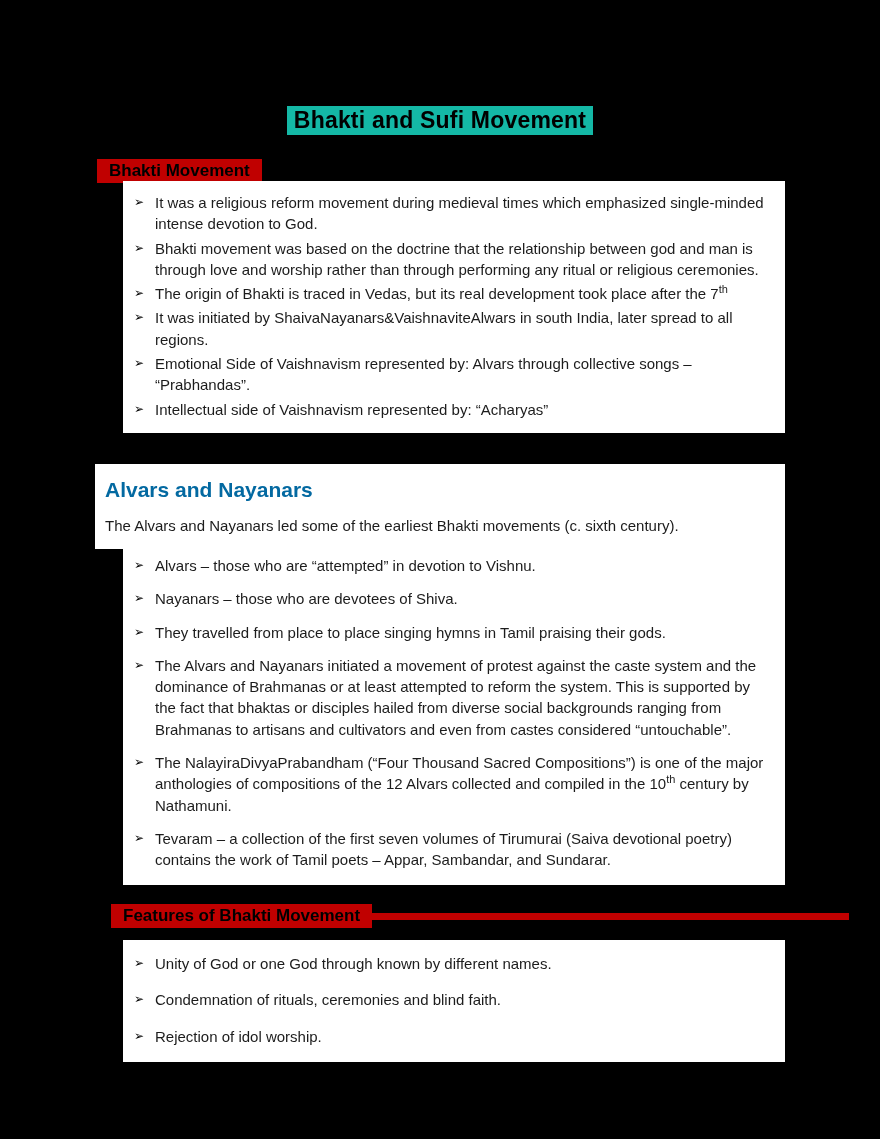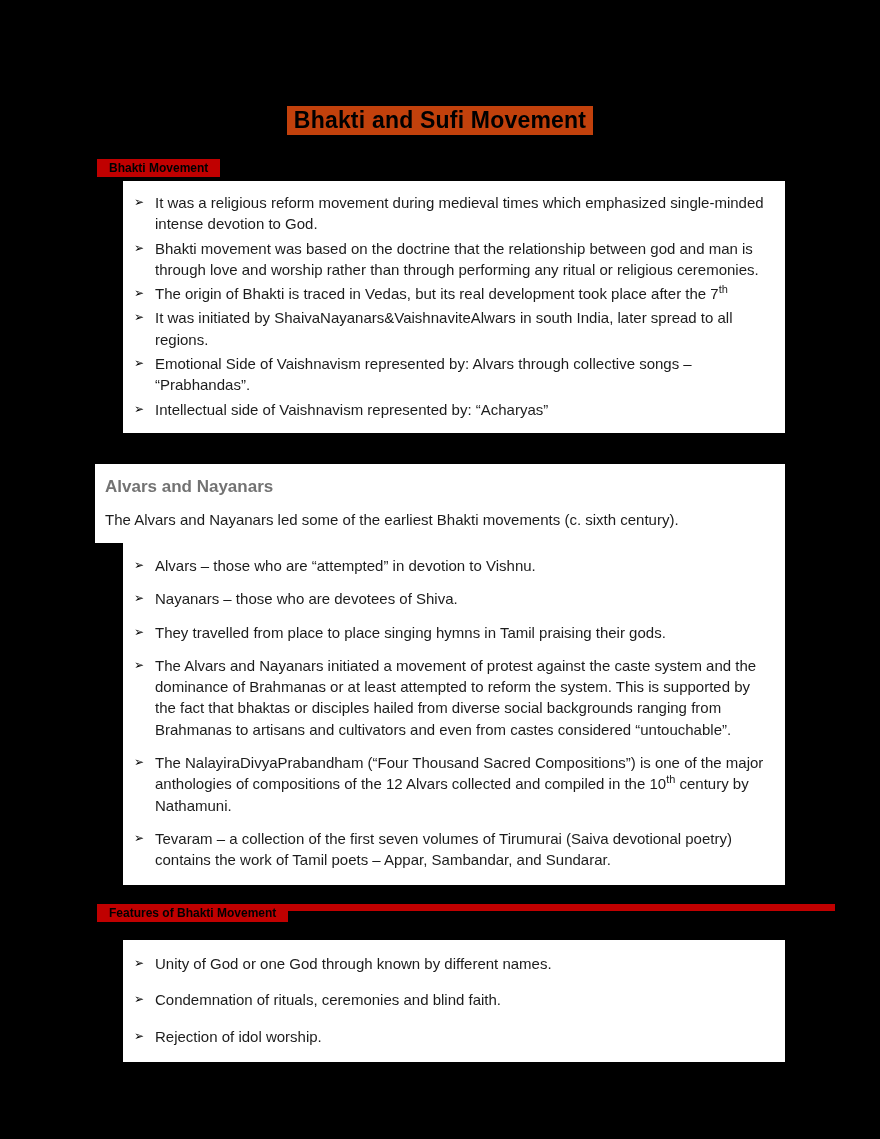--- a/index.html
+++ b/index.html
@@ -5,51 +5,51 @@
   * { margin:0; padding:0; box-sizing:border-box; }
   html,body { background:#000; }
   body {
     width:880px; height:1139px; position:relative; overflow:hidden;
     font-family:"Liberation Sans", sans-serif; color:#1c1c1c;
   }
   .page { position:absolute; inset:0; background:#000; }
 
   .title-wrap { position:absolute; top:106px; left:0; width:100%; text-align:center; }
   .title {
-    display:inline-block; background:#c2410c; color:#000;
+    display:inline-block; background:#14b8a6; color:#000;
     font-weight:bold; font-size:23px; padding:1px 7px; letter-spacing:0.2px;
   }
 
   .sec-label {
     display:inline-block; background:#c00000; color:#000;
-    font-weight:bold; font-size:12px; padding:2px 12px; white-space:nowrap;
+    font-weight:bold; font-size:17px; padding:2px 12px; white-space:nowrap;
   }
   .label-bhakti { position:absolute; left:97px; top:159px; }
 
   .box { position:absolute; background:#fff; font-size:15px; line-height:1.42; }
   .box-bhakti   { left:123px; top:181px; width:662px; padding:11px 18px 13px 8px; }
   .box-alvars-h { left:95px;  top:464px; width:690px; padding:11px 14px 13px 10px; }
   .box-alvars   { left:123px; top:543px; width:662px; padding:12px 16px 14px 8px; }
   .box-features { left:123px; top:940px; width:662px; padding:13px 16px 15px 8px; }
 
-  .red-heading { color:#737373; font-weight:bold; font-size:17px; margin-bottom:10px; }
+  .red-heading { color:#0369a1; font-weight:bold; font-size:21px; margin-bottom:10px; }
 
   ul.bullets { list-style:none; }
   .li { display:flex; align-items:flex-start; }
   .box-bhakti .li { margin-bottom:3px; }
   .box-alvars .li { margin-bottom:12px; }
   .box-features .li { margin-bottom:15px; }
   .li:last-child { margin-bottom:0 !important; }
   .mk { flex:0 0 24px; padding-left:3px; font-size:12px; line-height:21px; color:#000; }
   .tx { flex:1; }
   sup { font-size:11px; vertical-align:super; line-height:0; }
 
   .features-row {
-    position:absolute; left:97px; top:904px; width:738px;
-    display:flex; 
+    position:absolute; left:111px; top:904px; width:738px;
+    display:flex; align-items:center;
   }
   .features-line { flex:1; height:7px; background:#c00000; }
 </style>
 </head>
 <body>
 
 <div class="page">
 
   <div class="title-wrap">
     <span class="title">Bhakti and Sufi Movement</span>

